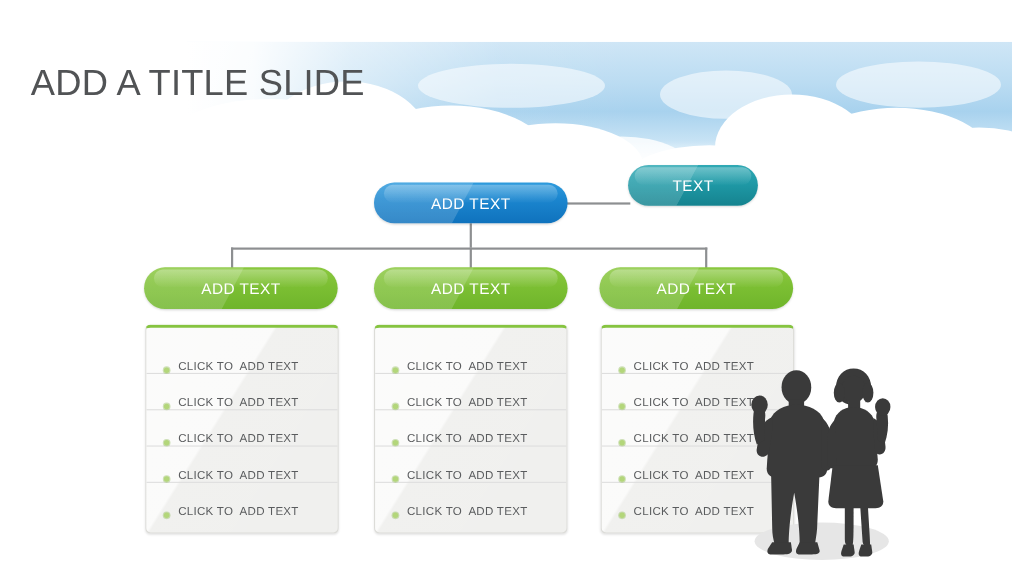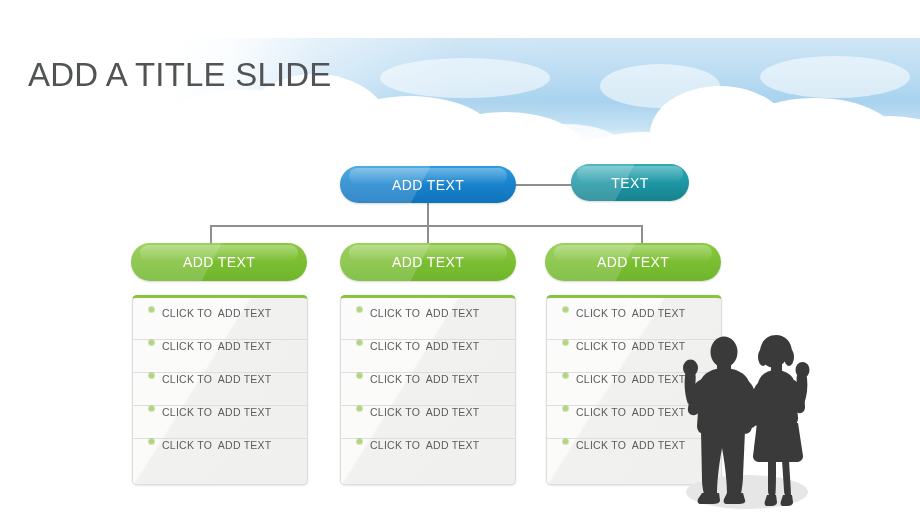--- a/index.html
+++ b/index.html
@@ -112,21 +112,21 @@
     inset: 0;
     background: linear-gradient(118deg, rgba(255,255,255,0.16) 0%, rgba(255,255,255,0.16) 46%, rgba(255,255,255,0) 46.5%);
     pointer-events: none;
   }
 
   #pill-top-main {
     left: 340px; top: 128px; width: 176px; height: 37px;
     background: linear-gradient(to bottom, #2f9bdd 0%, #1b86cf 40%, #0f72bd 100%);
   }
   #pill-top-side {
-    left: 571px; top: 126px; width: 118px; height: 37px;
+    left: 571px; top: 112px; width: 118px; height: 37px;
     background: linear-gradient(to bottom, #30a9b4 0%, #1f99a6 45%, #15838f 100%);
   }
   .pill-green {
     top: 205px; width: 176px; height: 38px;
     background: linear-gradient(to bottom, #8ac83f 0%, #7cbf33 45%, #6fb52b 100%);
   }
   #pill-cat-1 { left: 131px; }
   #pill-cat-2 { left: 340px; }
   #pill-cat-3 { left: 545px; }
 
@@ -153,21 +153,21 @@
   .panel-list {
     position: relative;
     z-index: 2;
     margin: 0;
     padding: 9px 0 0 0;
     list-style: none;
   }
   .panel-row {
     position: relative;
     display: flex;
-    align-items: flex-start;
+    align-items: flex-end;
     height: 32px;
     padding: 0 12px 0 16px;
     border-bottom: 1px solid #dedede;
   }
   .panel-row:last-child { border-bottom: none; }
   .bullet {
     flex: 0 0 auto;
     width: 5px;
     height: 5px;
     margin-right: 8px;

